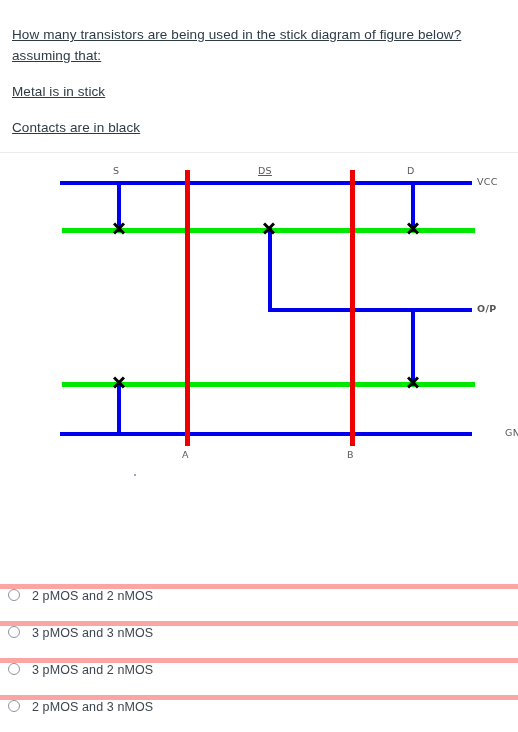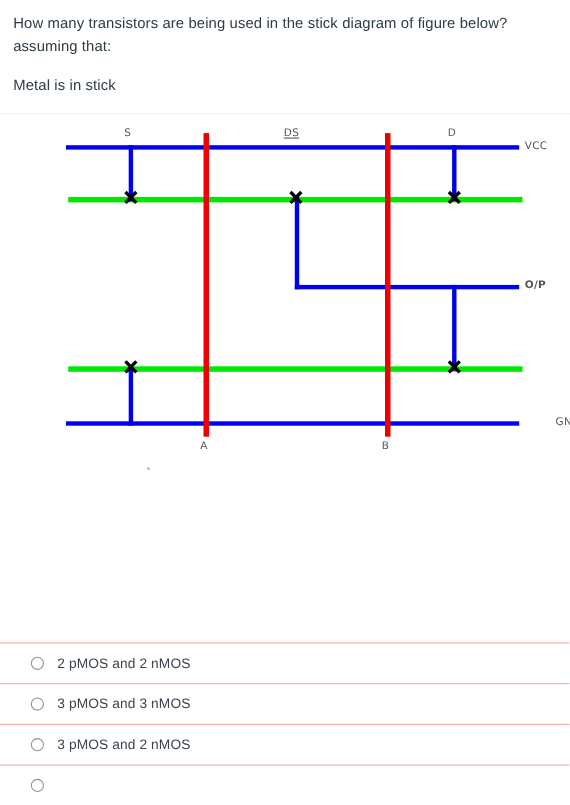--- a/index.html
+++ b/index.html
@@ -11,22 +11,23 @@
     width: 518px;
     height: 732px;
     font-family: "Liberation Sans", sans-serif;
     color: #2d3b45;
     overflow: hidden;
     position: relative;
   }
 
   
   #question-body {
-    padding: 10px 12px 0 12px;
+    padding: 24px 12px 0 12px;
     box-sizing: border-box;
+    text-decoration: underline;
   }
   .q-para {
     font-size: 13.5px;
     line-height: 21px;
     color: #2d3b45;
     margin: 0 0 15px 0;
     letter-spacing: 0.1px;
   }
   .q-para.tight { margin-bottom: 14px; }
 
@@ -105,25 +106,24 @@
   
   #answer-list {
     position: absolute;
     left: 0;
     right: 0;
     bottom: 0;
     width: 518px;
   }
   .answer-row {
     display: flex;
-    align-items: center;
     height: 37px;
-    padding-left: 28px;
+    padding-left: 8px;
     box-sizing: border-box;
-    border-top: 1px solid #fca5a5;
+    border-top: 5px solid #fca5a5;
   }
   .answer-row:last-child { border-bottom: none; }
   .radio {
     width: 12px;
     height: 12px;
     border: 1px solid #8b959e;
     border-radius: 50%;
     background: #ffffff;
     flex: 0 0 auto;
     box-sizing: border-box;
@@ -134,20 +134,21 @@
     color: #3c4650;
     letter-spacing: 0.1px;
   }
 </style>
 </head>
 <body>
 
 <div id="question-body">
   <p class="q-para">How many transistors are being used in the stick diagram of figure below?  assuming that:</p>
   <p class="q-para">Metal is in stick</p>
+  <p class="q-para tight">Contacts are in black</p>
 </div>
 
 <div class="hrule"></div>
 
 <div id="stick-diagram">
 
   <div class="seg metal-h" style="left:60px; top:28px; width:412px;"></div>
 
   <div class="seg diff-h" style="left:62px; top:75px; width:413px;"></div>
 
@@ -199,14 +200,15 @@
   <div class="answer-row">
     <span class="radio"></span>
     <span class="answer-text">3 pMOS and 3 nMOS</span>
   </div>
   <div class="answer-row">
     <span class="radio"></span>
     <span class="answer-text">3 pMOS and 2 nMOS</span>
   </div>
   <div class="answer-row">
     <span class="radio"></span>
+    <span class="answer-text">2 pMOS and 3 nMOS</span>
   </div>
 </div>
 
 </body></html>

